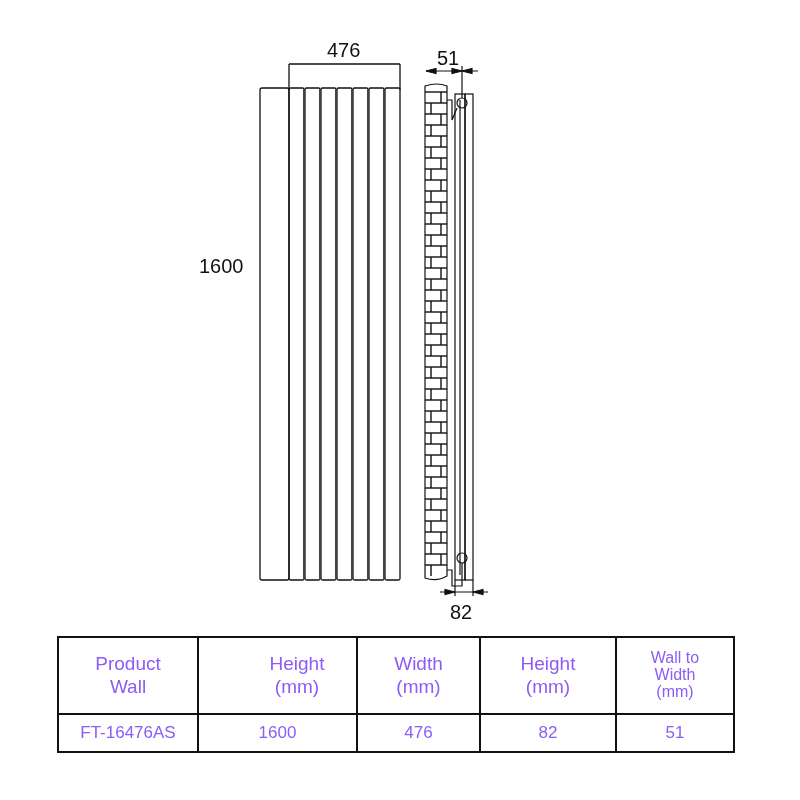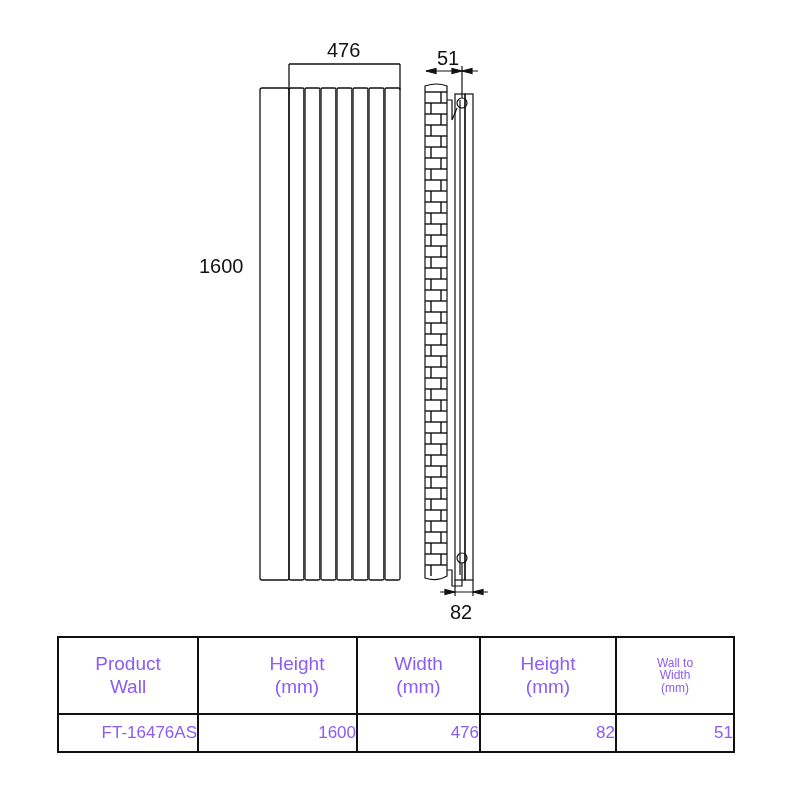--- a/index.html
+++ b/index.html
@@ -5,22 +5,22 @@
     html, body { margin: 0; padding: 0; background: #ffffff; }
     body { width: 800px; height: 800px; position: relative; overflow: hidden;
            font-family: "Liberation Sans", sans-serif; color: #111; }
     #drawing { position: absolute; left: 0; top: 0; width: 800px; height: 630px; }
     .dim-label { position: absolute; font-size: 20px; color: #111; line-height: 1; }
     #spec-table { position: absolute; left: 57px; top: 636px; border-collapse: collapse;
                   font-family: "Liberation Sans", sans-serif; }
     #spec-table td { border: 2.5px solid #111; text-align: center; vertical-align: middle;
                      padding: 0; color: #8b5cf6; }
     #spec-table tr.head td { height: 75px; font-size: 19px; line-height: 1.2; }
-    #spec-table tr.head td.small { font-size: 12px; line-height: 1.05; margin-top: 44px; }
-    #spec-table tr.row td { height: 36px; font-size: 17px; text-align: right; }
+    #spec-table tr.head td.small { font-size: 16px; line-height: 1.05; margin-top: 44px; }
+    #spec-table tr.row td { height: 36px; font-size: 17px; }
     .l { display: block; }
   </style>
 </head>
 <body>
 
 <div id="drawing">
   <svg width="800" height="630" viewBox="0 0 800 630" xmlns="http://www.w3.org/2000/svg">
 
     <g stroke="#111" fill="none" stroke-width="1.3">
 

